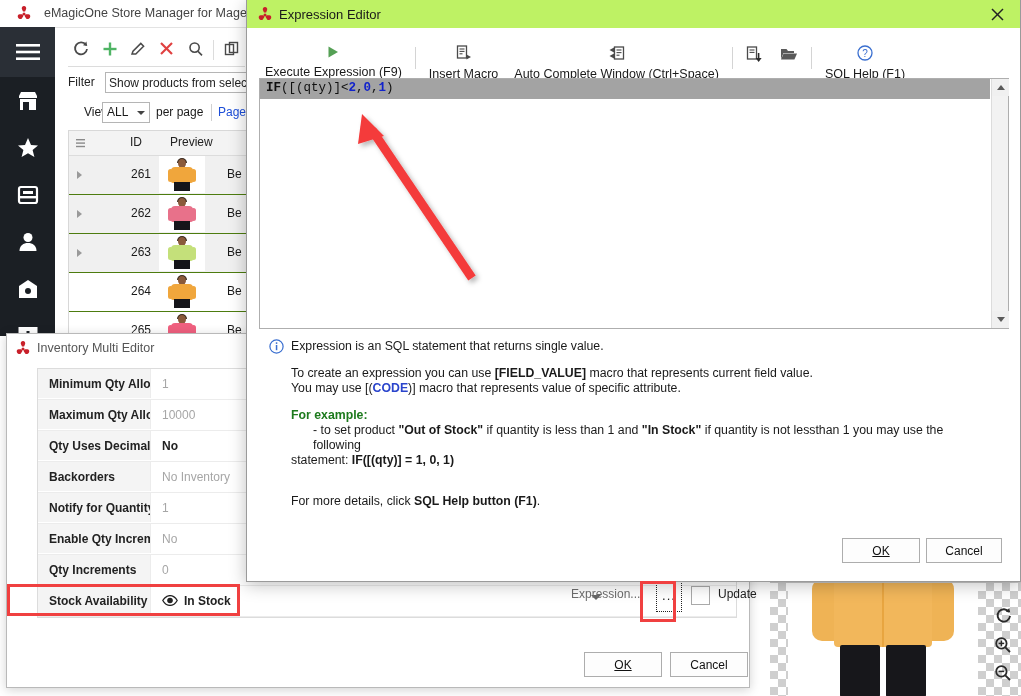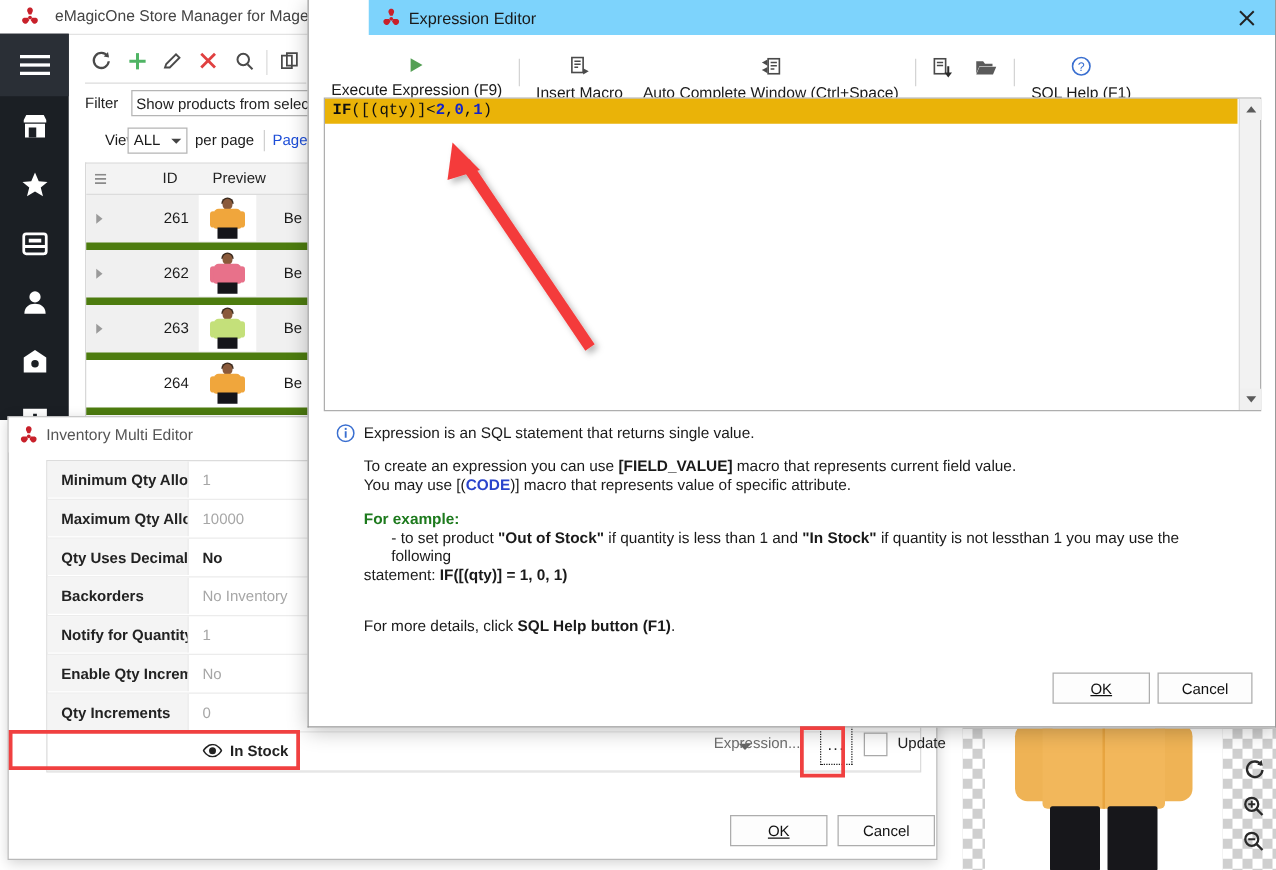--- a/index.html
+++ b/index.html
@@ -73,21 +73,21 @@
 
   
   #grid{
     left:68px;top:130px;width:180px;height:206px;
     border:1px solid #d8d8d8;border-bottom:none;box-sizing:border-box;background:#fff;
   }
   #grid-head{
     height:24px;background:#f3f3f3;border-bottom:1px solid #dcdcdc;position:relative;
   }
   #grid-head .hcell{position:absolute;top:4px;font-size:12px;color:#222;}
-  .grid-row{height:38px;position:relative;border-bottom:6px solid #4d7c0f;}
+  .grid-row{height:38px;position:relative;border-bottom:1px solid #4d7c0f;}
   .grid-row.alt{background:#f0f0f0;}
   .grid-row .expander{
     position:absolute;left:8px;top:15px;width:0;height:0;
     border-top:4px solid transparent;border-bottom:4px solid transparent;border-left:5px solid #9a9a9a;
   }
   .grid-row .idc{position:absolute;left:48px;top:11px;width:34px;text-align:right;font-size:12px;}
   .grid-row .prev{position:absolute;left:96px;top:2px;width:34px;height:34px;}
   .grid-row .namec{position:absolute;left:158px;top:11px;font-size:12px;overflow:hidden;white-space:nowrap;width:24px;}
   .grid-row .prevcell{position:absolute;left:90px;top:0;width:46px;height:37px;background:#ffffff;}
   .grid-row.alt .prevcell{background:#ffffff;}
@@ -163,21 +163,21 @@
   #ime-ok{position:absolute;left:583px;top:653px;width:78px;height:25px;}
   #ime-cancel{position:absolute;left:669px;top:653px;width:78px;height:25px;}
   .ul{text-decoration:underline;}
 
   
   #expr-dialog{
     left:246px;top:0;width:775px;height:582px;
     background:#ffffff;border:1px solid #9a9a9a;border-top:none;
     box-sizing:border-box;box-shadow:0 3px 16px rgba(0,0,0,.25);
   }
-  #expr-titlebar{position:relative;height:28px;background:#7dd3fc;margin-left:48px;}
+  #expr-titlebar{position:relative;height:28px;background:#bef264;}
   #expr-dlg-title{position:absolute;left:32px;top:7px;font-size:13px;color:#1a1a1a;}
   #expr-close{
     position:absolute;right:0;top:0;width:46px;height:28px;
     display:flex;align-items:center;justify-content:center;font-size:15px;color:#222;
   }
   #expr-toolbar{
     position:absolute;left:10px;top:44px;width:755px;height:28px;
     display:flex;align-items:center;
   }
   .tool{
@@ -185,21 +185,21 @@
     font-size:12.5px;color:#1a1a1a;white-space:nowrap;flex-direction:column;
   }
   .tool .ic{display:flex;align-items:center;justify-content:center;width:18px;height:18px;}
   .tvsep{width:1px;height:22px;background:#d4d4d4;margin:0 5px;}
 
   #code-area{
     position:absolute;left:258px;top:78px;width:750px;height:251px;
     border:1px solid #aeaeae;background:#fff;box-sizing:border-box;
   }
   #code-line{
-    position:absolute;left:0;top:0;right:18px;height:17px;background:#eab308;
+    position:absolute;left:0;top:0;right:18px;height:17px;background:#a3a3a3;
     font-family:"Liberation Mono", monospace;font-size:12.5px;
     padding:2px 0 18px 6px;box-sizing:border-box;white-space:pre;
   }
   #code-line .kw{color:#101010;font-weight:bold;}
   #code-line .pn{color:#101010;}
   #code-line .num{color:#1122cc;font-weight:bold;}
   #code-scroll{
     position:absolute;right:0;top:0;width:17px;height:249px;background:#f2f2f2;border-left:1px solid #dcdcdc;box-sizing:border-box;
   }
   .sb-arrow{width:17px;height:17px;display:flex;align-items:center;justify-content:center;background:#f0f0f0;}
@@ -486,20 +486,21 @@
     </div>
     <div class="prop-row">
       <span class="lbl">Enable Qty Increme</span>
       <span class="val dim">No</span>
     </div>
     <div class="prop-row">
       <span class="lbl">Qty Increments</span>
       <span class="val dim">0</span>
     </div>
     <div class="prop-row">
+      <span class="lbl">Stock Availability</span>
       <span class="val bold">
         <span class="eye">
           <svg width="16" height="11" viewBox="0 0 16 11">
               <path d="M8 0.6 C3.6 0.6 0.8 5.5 0.8 5.5 C0.8 5.5 3.6 10.4 8 10.4 C12.4 10.4 15.2 5.5 15.2 5.5 C15.2 5.5 12.4 0.6 8 0.6 Z" fill="none" stroke="#222" stroke-width="1.3"></path>
               <circle cx="8" cy="5.5" r="2.8" fill="#222"></circle>
             </svg>
         </span>
           <span>In Stock</span>
       </span>
     </div>

